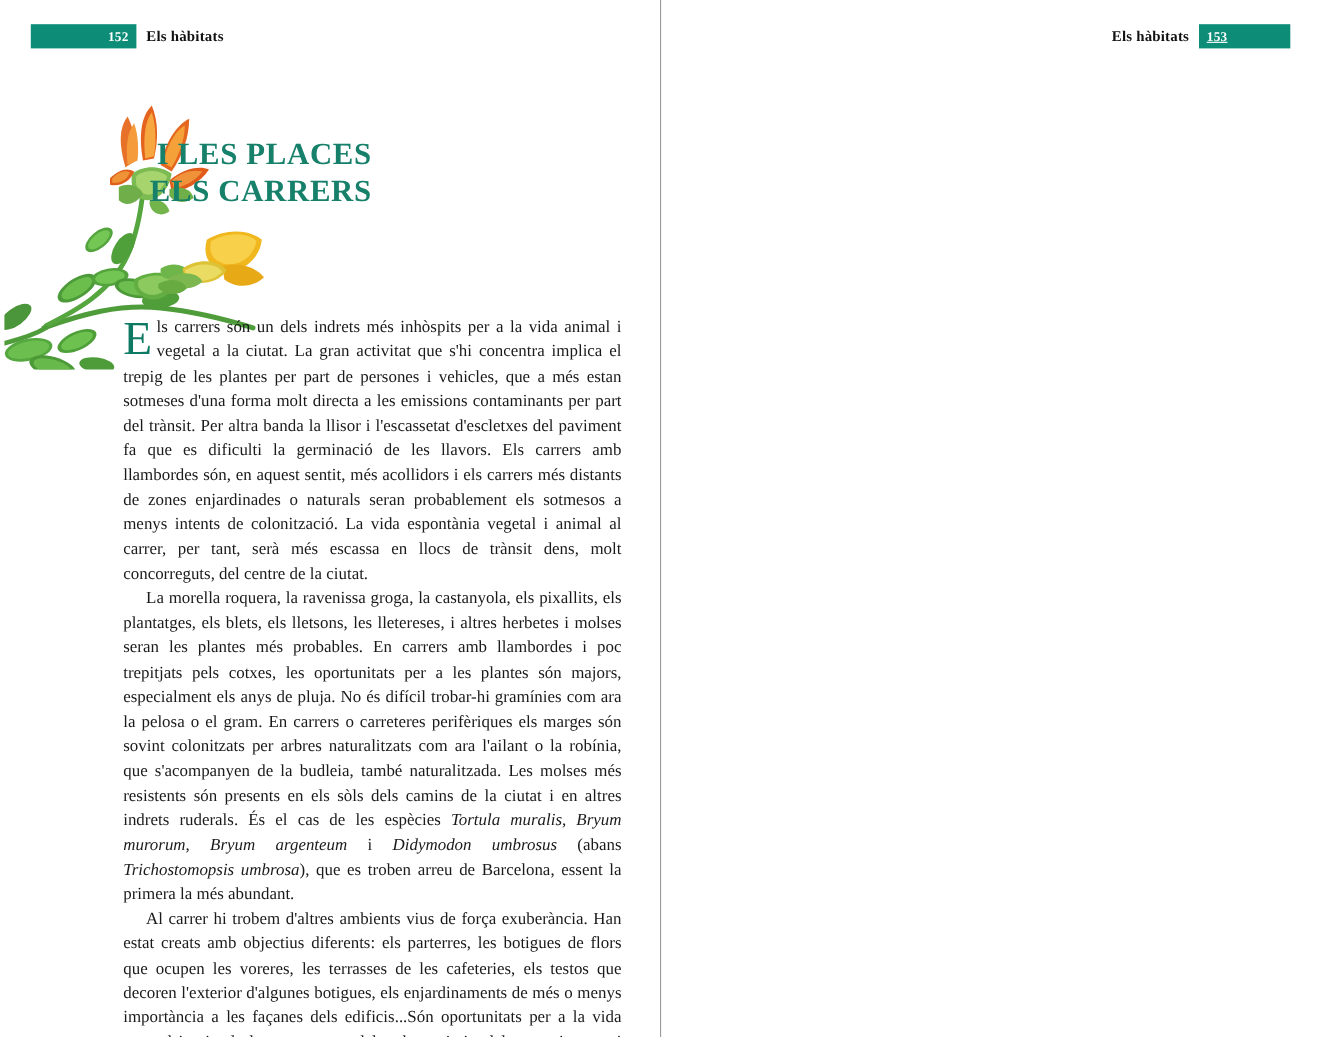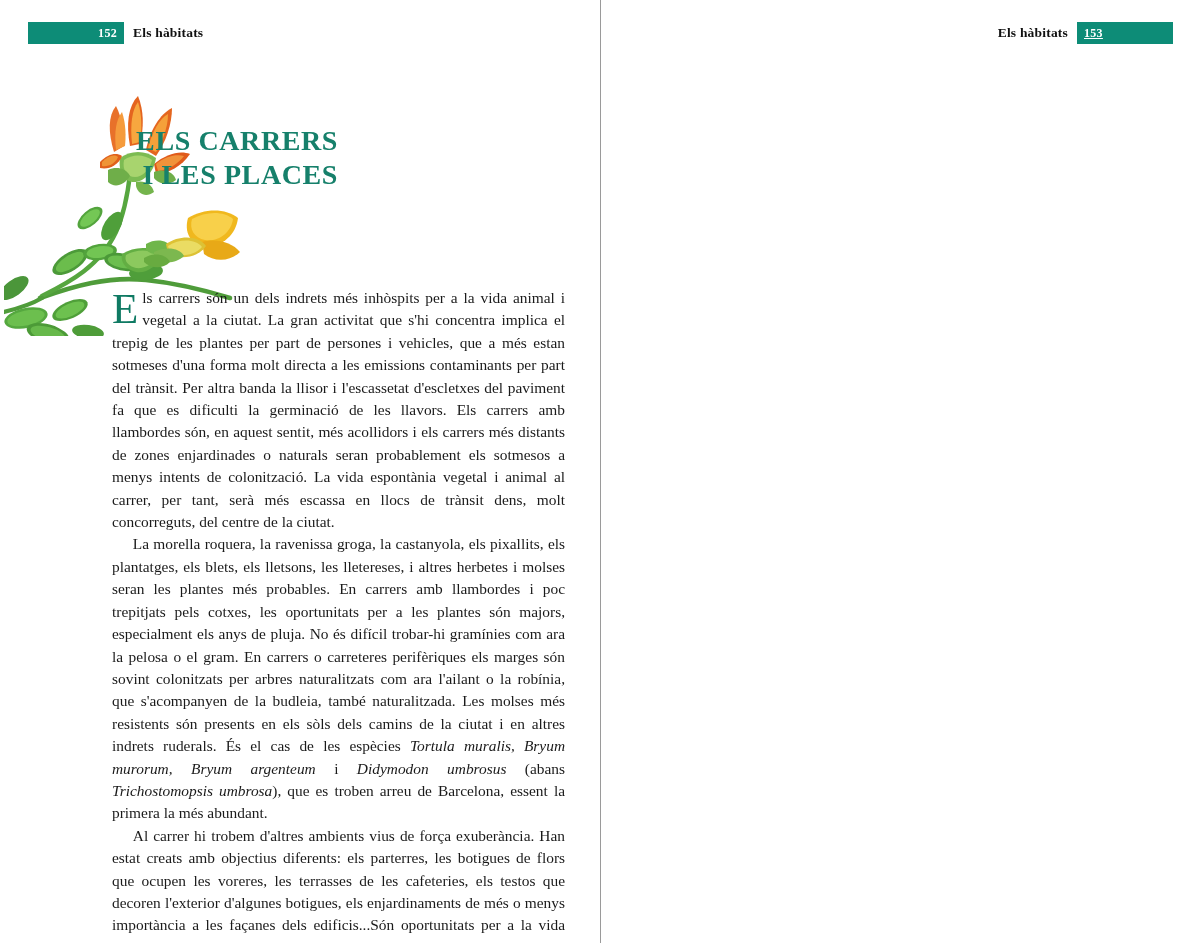--- a/index.html
+++ b/index.html
@@ -16,21 +16,21 @@
   .edge-top{left:0;top:0;width:1200px;height:1px;}
   .edge-bottom{left:0;bottom:0;width:1200px;height:1px;}
 
   
   .runhead{position:absolute;top:22px;height:22px;display:flex;align-items:center;}
   .runhead-left{left:28px;}
   .runhead-right{right:28px;flex-direction:row;}
   .folio{background:#0d8c77;color:#ffffff;font-size:12px;font-weight:bold;
          letter-spacing:.3px;display:flex;align-items:center;height:22px;}
   .folio-left{width:96px;justify-content:flex-end;padding-right:7px;box-sizing:border-box;}
-  .folio-right{width:96px;justify-content:flex-start;padding-left:7px;box-sizing:border-box;text-decoration:underline;}
+  .folio-right{width:83px;justify-content:flex-start;padding-left:7px;box-sizing:border-box;text-decoration:underline;}
   .runhead-title{font-size:13.5px;font-weight:bold;color:#111;letter-spacing:.2px;
                  padding:0 9px;white-space:nowrap;text-align:center;}
 
   
   .chapter-title{position:absolute;left:120px;top:124px;width:218px;
                  text-align:right;color:#16806b;font-weight:bold;
                  font-size:28px;line-height:1.22;letter-spacing:.6px;}
   .chapter-title span{display:block;}
 
   
@@ -124,22 +124,22 @@
         <path d="M188 153 C202 145 220 145 229 153 C227 167 214 176 201 174 C190 172 185 163 188 153 Z" fill="#f8d04a"></path>
         <path d="M198 176 C212 172 228 176 236 186 C226 196 210 196 200 188 Z" fill="#e8a917"></path>
         <path d="M162 178 C176 168 196 170 202 180 C194 192 176 194 164 188 Z" fill="#ddc235"></path>
         <path d="M164 180 C176 172 192 173 198 181 C190 190 176 191 166 187 Z" fill="#eadc63"></path>
         <path d="M150 186 C162 180 176 182 180 190 C172 198 158 198 150 192 Z" fill="#7cb84f"></path>
         <path d="M140 192 C150 186 162 188 166 196 C158 204 146 202 140 196 Z" fill="#68ab40"></path>
       </g>
     </svg>
 
     <div class="chapter-title">
+      <span>I LES PLACES</span>
       <span>ELS CARRERS</span>
-      <span>I LES PLACES</span>
     </div>
 
     <div class="col col-left">
       <p class="first"><span class="dropcap">E</span><span>ls carrers són un dels indrets més inhòspits per a la vida animal i vegetal a la ciutat. La gran activitat que s'hi concentra implica el trepig de les plantes per part de persones i vehicles, que a més estan sotmeses d'una forma molt directa a les emissions contaminants per part del trànsit. Per altra banda la llisor i l'escassetat d'escletxes del paviment fa que es dificulti la germinació de les llavors. Els carrers amb llambordes són, en aquest sentit, més acollidors i els carrers més distants de zones enjardinades o naturals seran probablement els sotmesos a menys intents de colonització. La vida espontània vegetal i animal al carrer, per tant, serà més escassa en llocs de trànsit dens, molt concorreguts, del centre de la ciutat.</span></p>
       <p><span>La morella roquera, la ravenissa groga, la castanyola, els pixallits, els plantatges, els blets, els lletsons, les lletereses, i altres herbetes i molses seran les plantes més probables. En carrers amb llambordes i poc trepitjats pels cotxes, les oportunitats per a les plantes són majors, especialment els anys de pluja. No és difícil trobar-hi gramínies com ara la pelosa o el gram. En carrers o carreteres perifèriques els marges són sovint colonitzats per arbres naturalitzats com ara l'ailant o la robínia, que s'acompanyen de la budleia, també naturalitzada. Les molses més resistents són presents en els sòls dels camins de la ciutat i en altres indrets ruderals. És el cas de les espècies </span><i>Tortula muralis, Bryum murorum, Bryum argenteum</i><span> i </span><i>Didymodon umbrosus</i><span> (abans </span><i>Trichostomopsis umbrosa</i><span>), que es troben arreu de Barcelona, essent la primera la més abundant.</span></p>
       <p>Al carrer hi trobem d'altres ambients vius de força exuberància. Han estat creats amb objectius diferents: els parterres, les botigues de flors que ocupen les voreres, les terrasses de les cafeteries, els testos que decoren l'exterior d'algunes botigues, els enjardinaments de més o menys importància a les façanes dels edificis...Són oportunitats per a la vida vegetal i animal al carrer, a part dels arbres viaris, dels murs i parets i d'enjardinaments de més grandària (tots ells tractats en altres capítols). Els parterres estan formats per plantes i flors:</p>
     </div>
   </div>
 
   <div class="page page-right">

